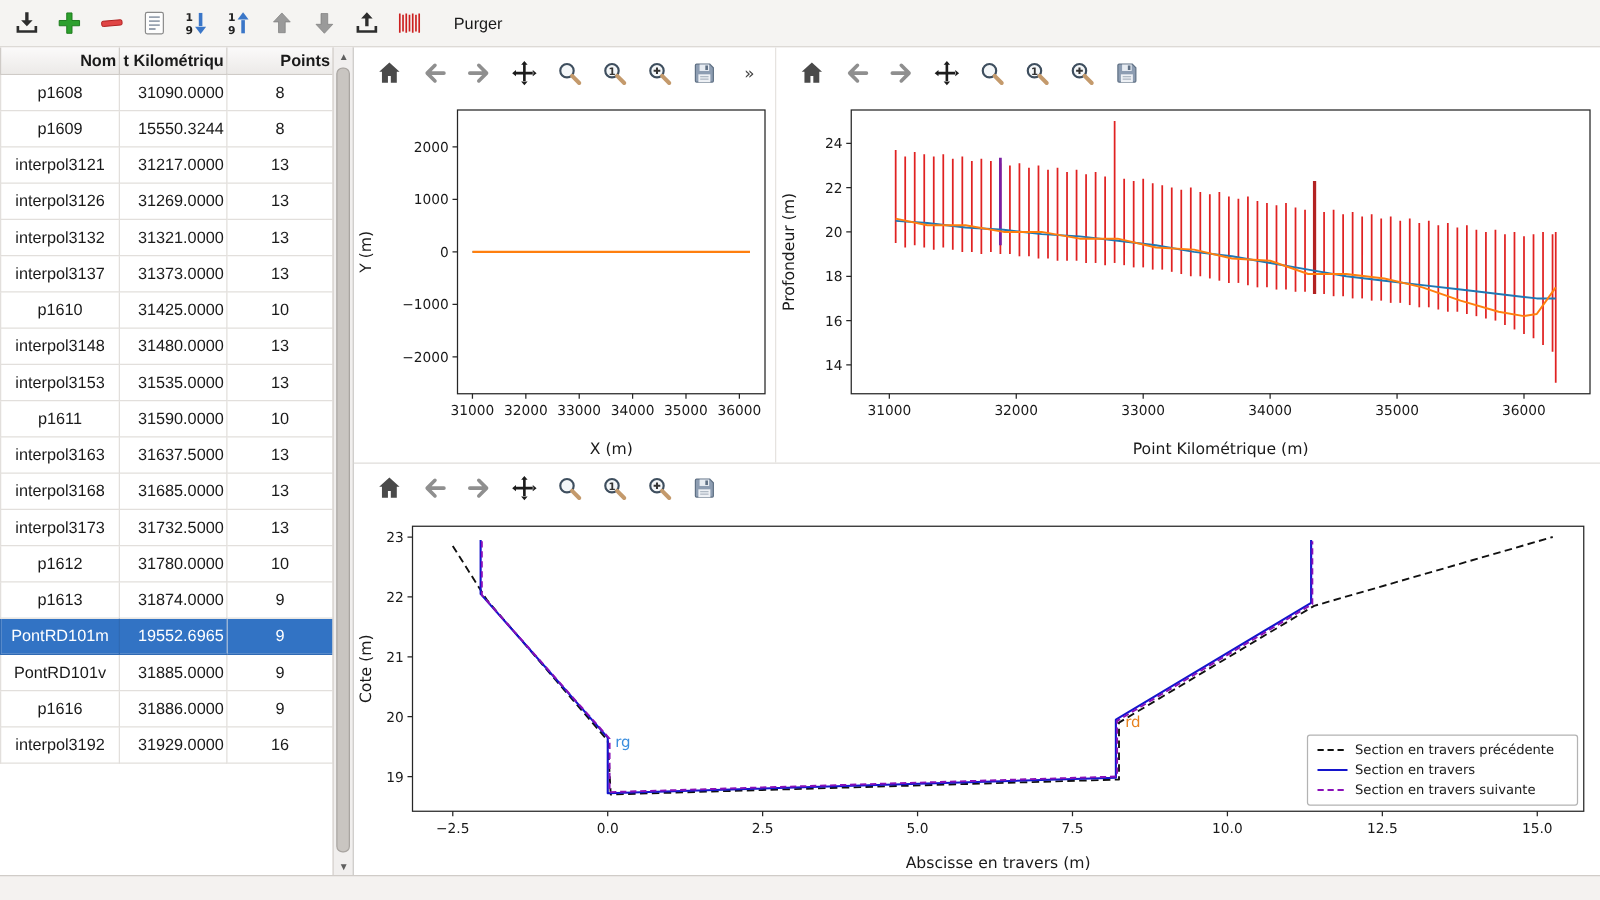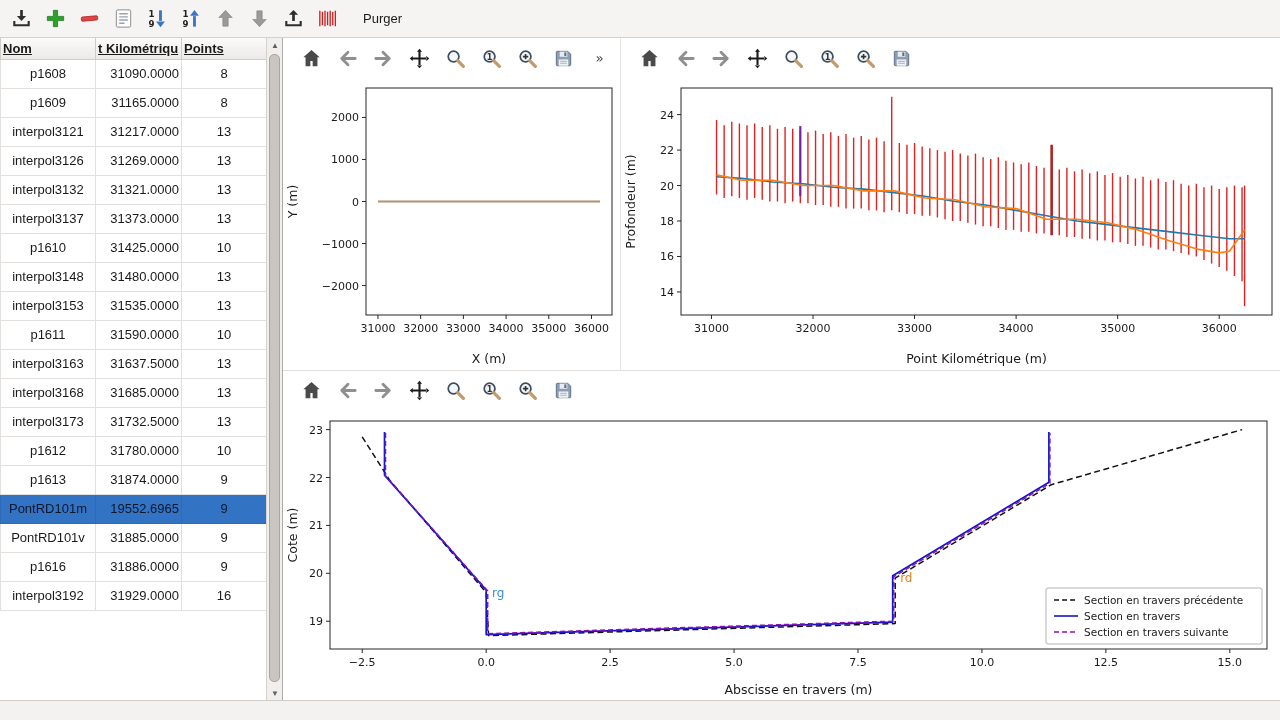--- a/index.html
+++ b/index.html
@@ -25,28 +25,28 @@
   .main { flex:1 1 auto; min-height:0; display:flex; }
 
   
   .left-panel { flex:0 0 283px; width:283px; background:#ffffff; border-right:1px solid #aeaaa6; display:flex; }
   .table-wrap { width:266px; }
   table.sections { border-collapse:collapse; width:266px; table-layout:fixed; font-size:13px; }
   table.sections th {
     height:21px; font-weight:bold; font-size:13px; padding:0 2px;
     background:linear-gradient(#fbfafa,#eceae8);
     border:1px solid #cfcbc7; border-top:none;
-    overflow:hidden; white-space:nowrap; text-align:left;text-decoration:underline;
+    overflow:hidden; white-space:nowrap; text-align:right;
   }
   table.sections td {
     height:29px; padding:0 2px; text-align:center;
     border:1px solid #e2dfdc; overflow:hidden; white-space:nowrap;
   }
   table.sections td.pk { text-align:right; padding-left:7px; }
-  table.sections tr.selected td { background:#3273c4; color:#0f172a; border-color:#2f6ab4; }
+  table.sections tr.selected td { background:#3273c4; color:#ffffff; border-color:#2f6ab4; }
   col.c-nom { width:95px; } col.c-pk { width:86px; } col.c-points { width:85px; }
 
   
   .scrollbar { width:17px; background:#f1efee; border-left:1px solid #d5d1cd; position:relative; }
   .sb-btn { position:absolute; left:0; width:16px; height:14px; display:flex; align-items:center; justify-content:center; font-size:8px; color:#5f5f5f; }
   .sb-btn.up { top:0; } .sb-btn.down { bottom:0; }
   .sb-thumb { position:absolute; left:2px; width:11px; top:16px; height:628px; background:#c9c5c1; border:1px solid #a9a5a1; border-radius:5px; }
 
   
   .plots { flex:1 1 auto; min-width:0; background:#ffffff; display:flex; flex-direction:column; }
@@ -156,21 +156,21 @@
             </tr>
           </thead>
           <tbody>
               <tr>
                 <td class="nom">p1608</td>
                 <td class="pk">31090.0000</td>
                 <td class="points">8</td>
               </tr>
               <tr>
                 <td class="nom">p1609</td>
-                <td class="pk">31165.0000</td>
+                <td class="pk">15550.3244</td>
                 <td class="points">8</td>
               </tr>
               <tr>
                 <td class="nom">interpol3121</td>
                 <td class="pk">31217.0000</td>
                 <td class="points">13</td>
               </tr>
               <tr>
                 <td class="nom">interpol3126</td>
                 <td class="pk">31269.0000</td>

